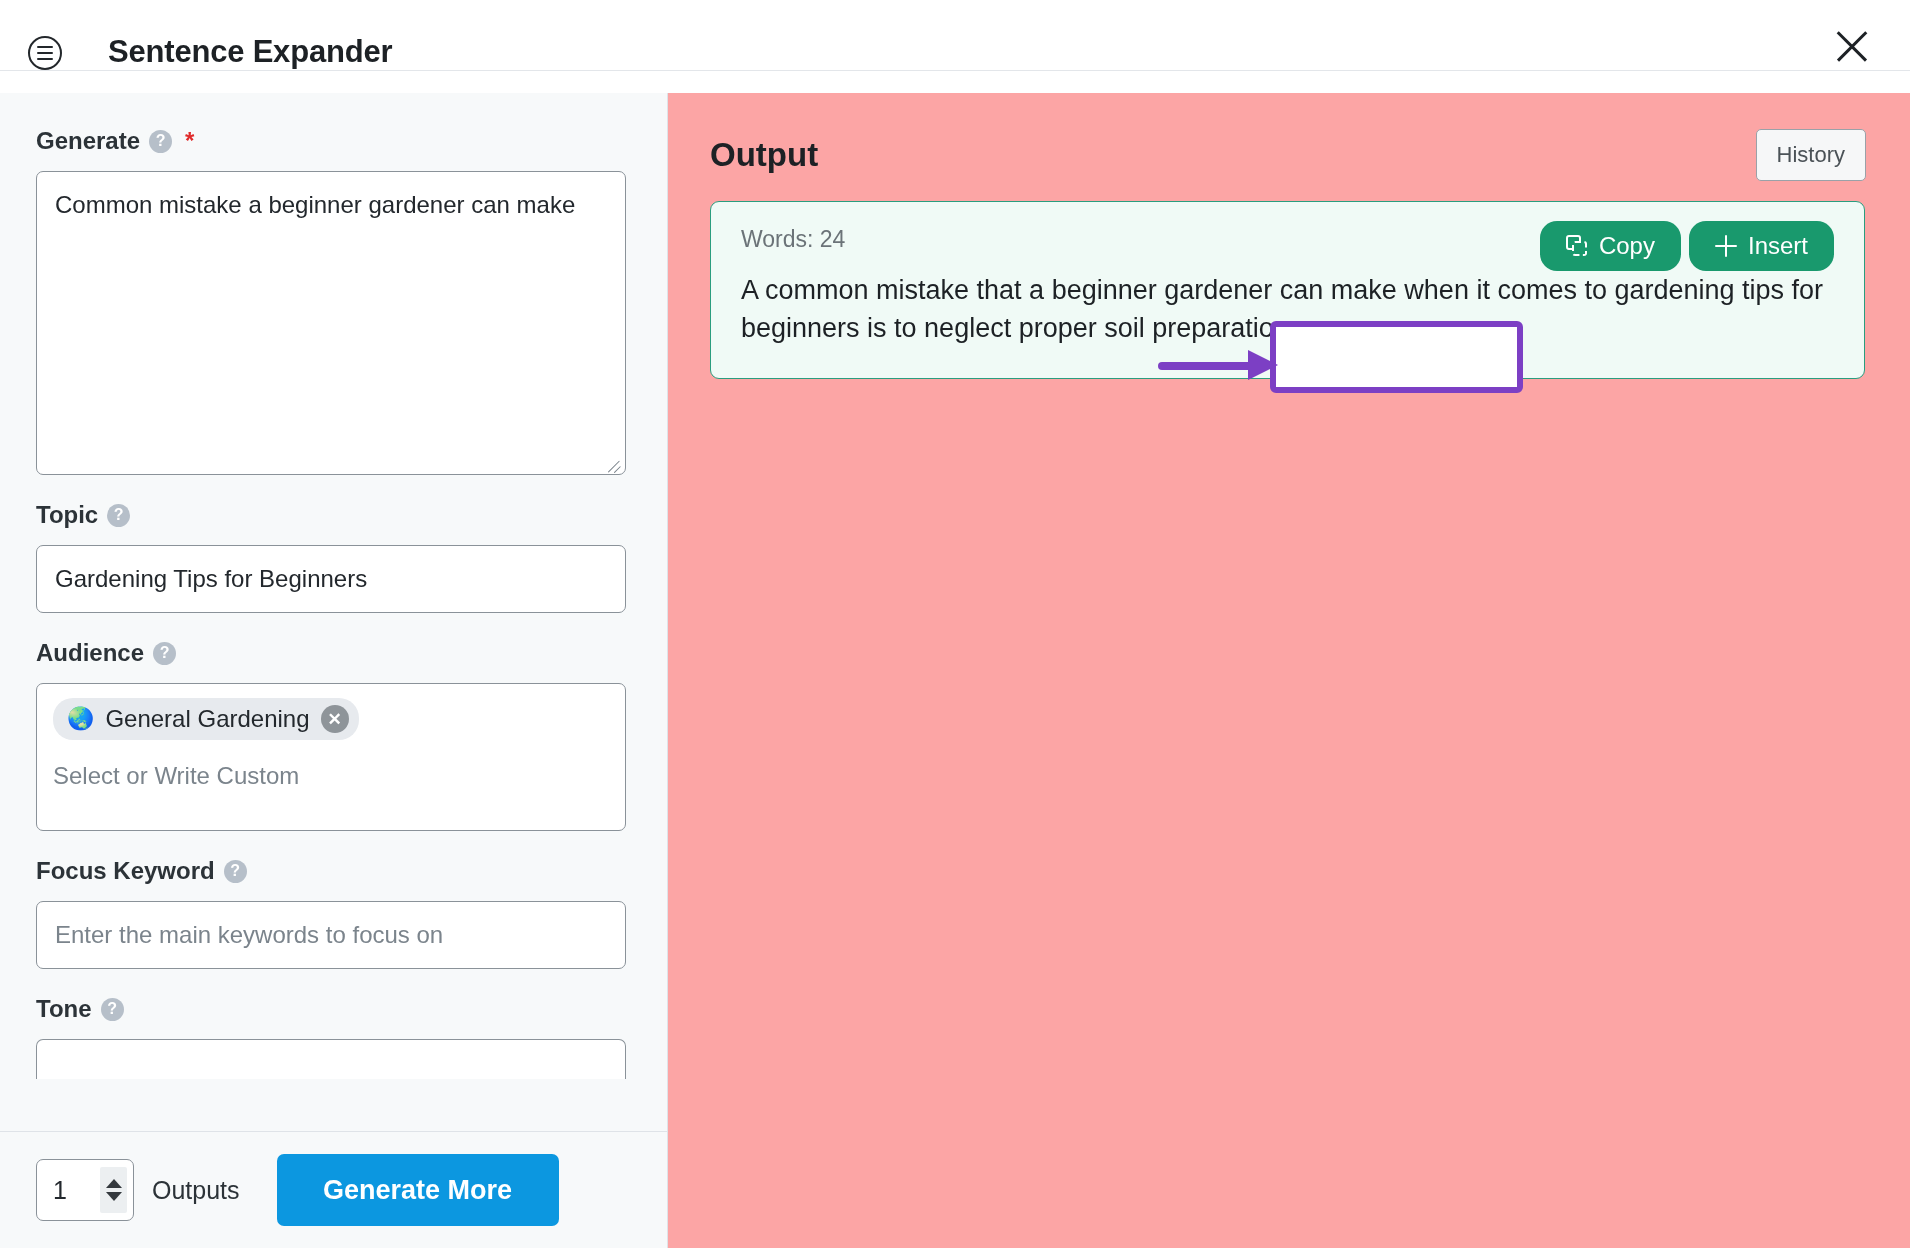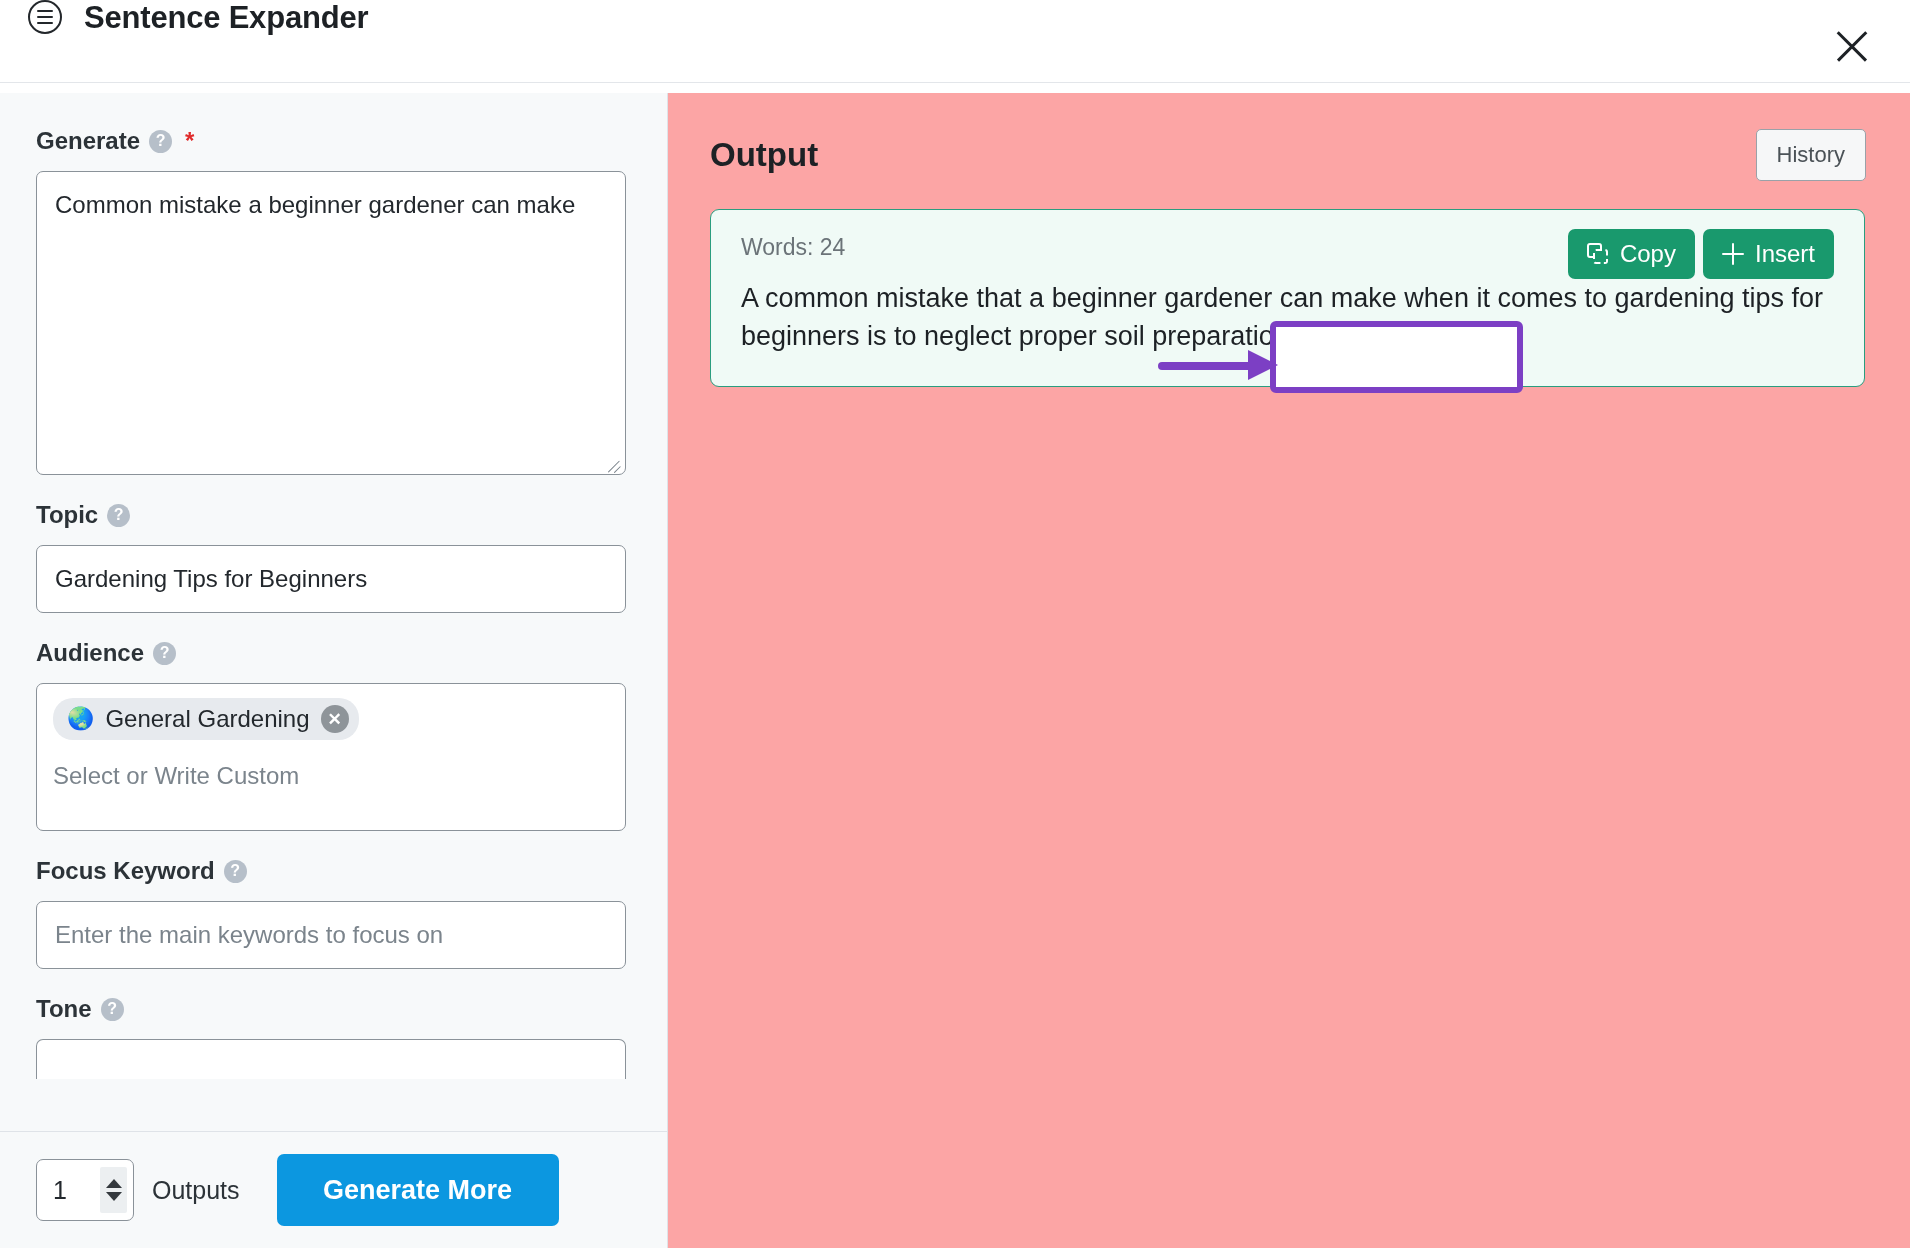--- a/index.html
+++ b/index.html
@@ -7,24 +7,24 @@
     margin: 0; padding: 0;
     width: 1910px; height: 1248px;
     background: #ffffff;
     font-family: "Liberation Sans", sans-serif;
     overflow: hidden;
   }
 
   
   .app-header {
     position: absolute; top: 0; left: 0;
-    width: 1910px; height: 83px;
+    width: 1910px; height: 71px;
     background: #ffffff;
     border-bottom: 1px solid #e3e6ea;
-    display: flex; align-items: flex-start;
+    display: flex; align-items: flex-end; gap: 24px;
   }
   .menu-icon {
     margin-left: 28px;
     width: 34px; height: 34px;
     border: 2px solid #23272b;
     border-radius: 50%;
     display: flex; flex-direction: column;
     align-items: center; justify-content: center;
     gap: 4px;
     cursor: pointer;
@@ -199,43 +199,43 @@
     background: #f6f7f8; border: 1px solid #9aa1a8;
     border-radius: 5px;
     padding: 12px 20px;
     font-size: 22px; color: #4b5257;
     font-family: "Liberation Sans", sans-serif;
     cursor: pointer;
   }
 
   .output-card {
     position: relative;
-    margin-top: 24px;
+    margin-top: 16px;
     width: 1155px; min-height: 155px;
     background: #f0faf6;
     border: 1.6px solid #2a9d7f;
     border-radius: 9px;
     padding: 24px 28px 30px 30px;
   }
   .words-count { font-size: 23px; color: #6b7378; }
   .output-text {
     margin-top: 18px;
     font-size: 27px; color: #1d2125; line-height: 1.42;
     max-width: 1090px;
   }
 
   .card-actions {
     position: absolute; right: 30px; top: 19px;
     display: flex; gap: 8px; z-index: 3;
   }
   .act-btn {
     display: inline-flex; align-items: center; gap: 11px;
     background: #19996d; color: #ffffff;
-    border: none; border-radius: 7px;
-    height: 50px; padding: 0 19px;
+    border: none; border-radius: 17px;
+    height: 50px; padding: 0 26px;
     font-size: 24px;
     font-family: "Liberation Sans", sans-serif;
     cursor: pointer;
   }
   .copy-glyph { position: relative; width: 22px; height: 22px; flex: 0 0 auto; }
   .copy-glyph .back {
     position: absolute; left: 0; top: 0; width: 15px; height: 15px;
     border: 2px solid #ffffff; border-radius: 3px;
   }
   .copy-glyph .front {

